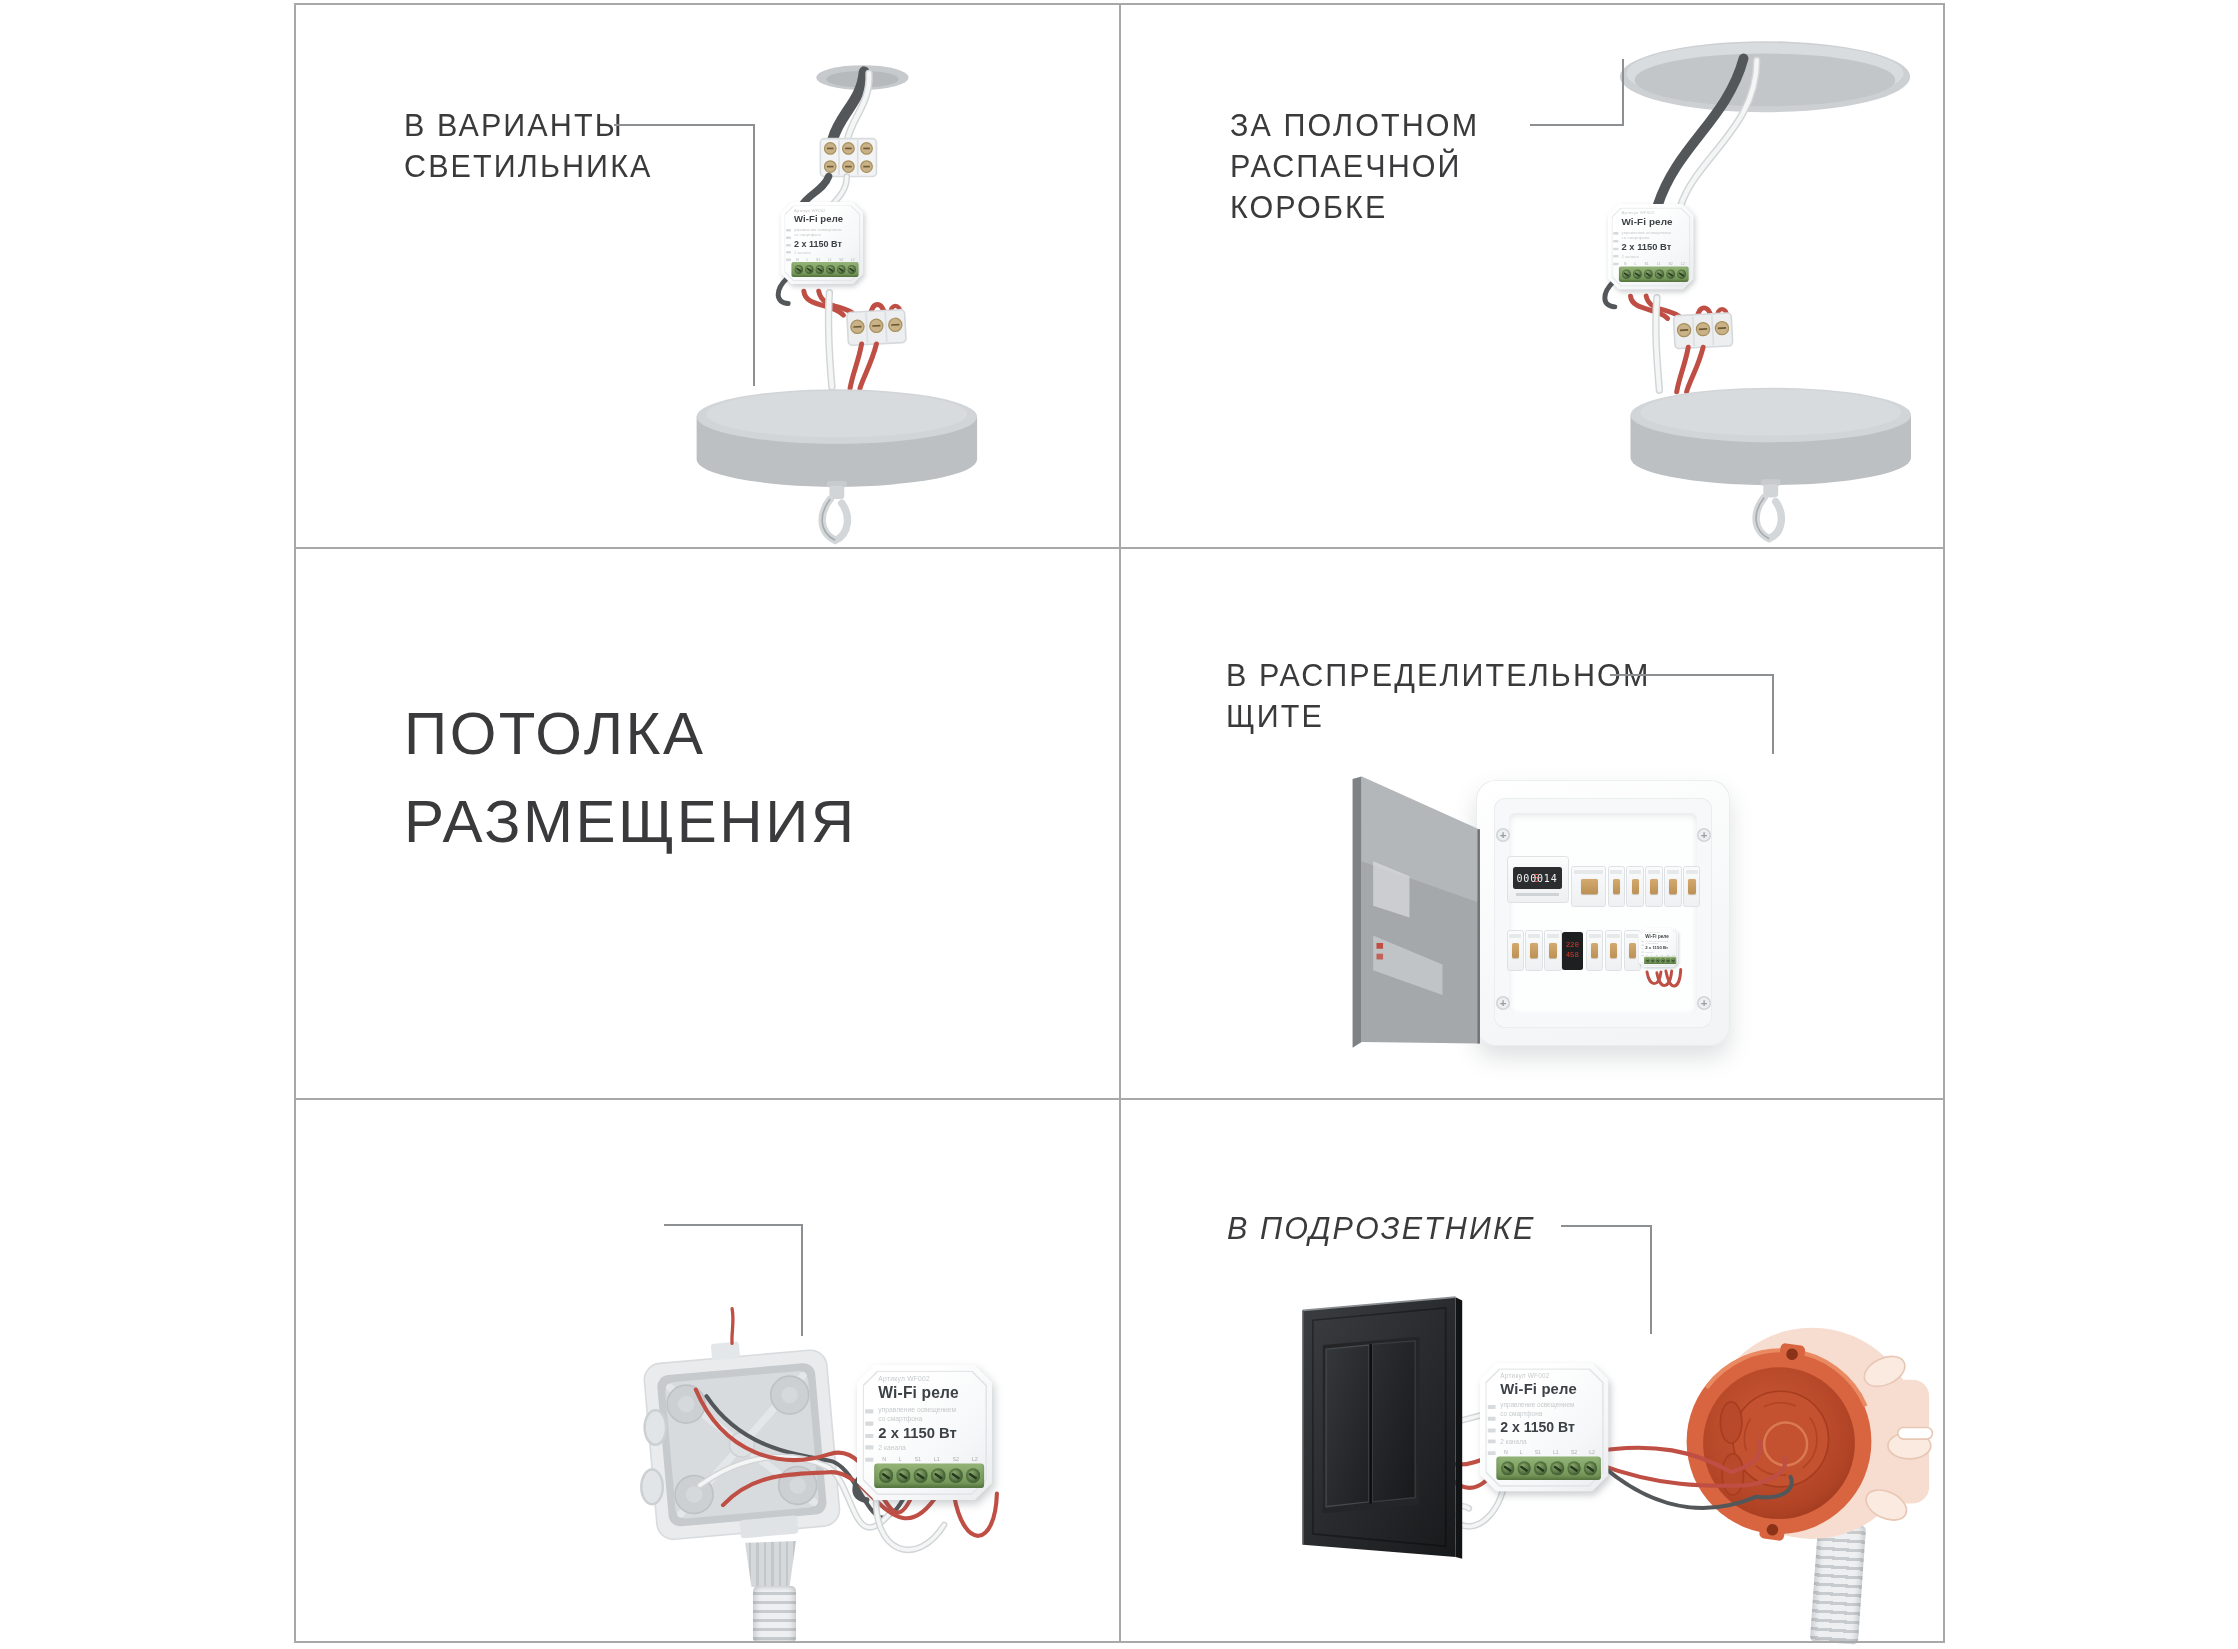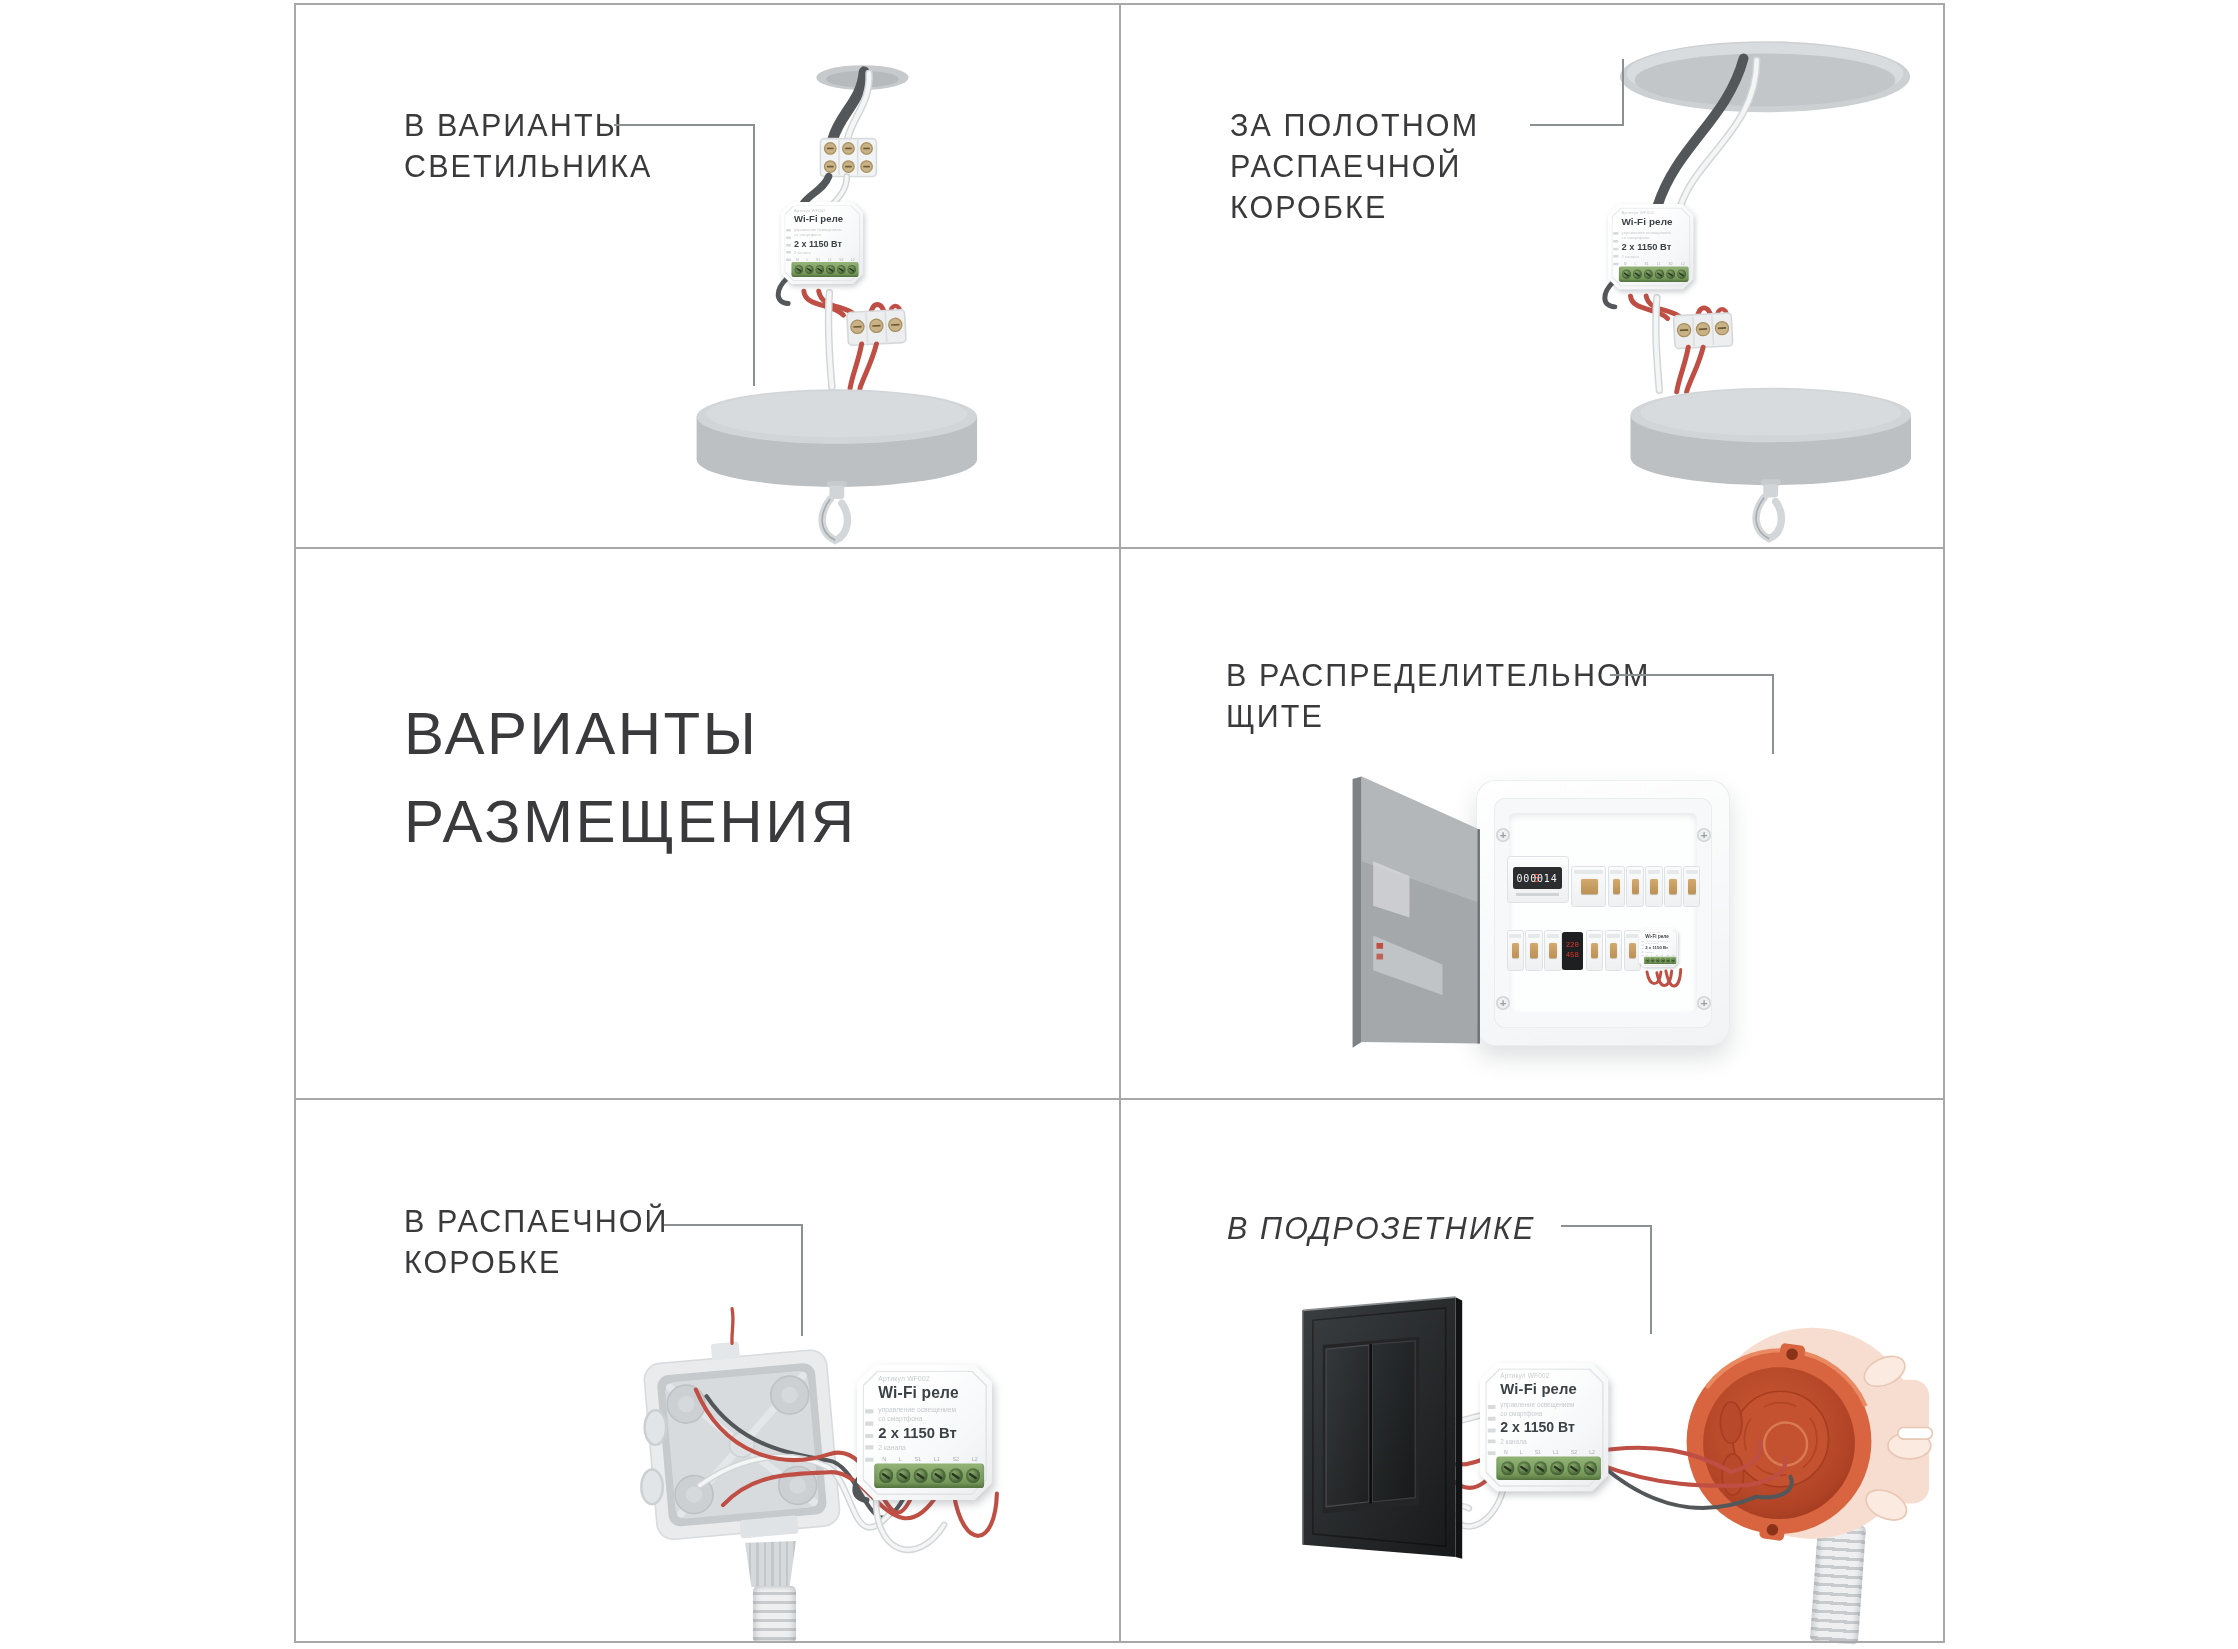--- a/index.html
+++ b/index.html
@@ -305,21 +305,21 @@
       <div>ЗА ПОЛОТНОМ</div>
       <div>РАСПАЕЧНОЙ</div>
       <div>КОРОБКЕ</div>
     </div>
     <div class="cl" style="left:411px;top:120px;width:94px;height:1.6px;"></div>
     <div class="cl" style="left:503px;top:55px;width:1.6px;height:67px;"></div>
   </div>
 
   <div class="cell" style="left:294px;top:548px;width:825px;height:550px;">
     <div class="big" style="left:110px;top:142px;">
-      <div>ВАРИАНТЫ</div>
+      <div>ПОТОЛКА</div>
       <div>РАЗМЕЩЕНИЯ</div>
     </div>
   </div>
 
   <div class="cell" style="left:1119px;top:548px;width:825px;height:550px;">
 
     <div class="board">
       <div class="board-inner"></div>
       <div class="board-window"></div>
       <div class="screw" style="left:20px;top:48px;">+</div>
@@ -497,24 +497,20 @@
       <span class="relay-green">
           <i></i>
           <i></i>
           <i></i>
           <i></i>
           <i></i>
           <i></i>
         </span>
     </div>
 
-    <div class="cap" style="left:110px;top:102px;">
-      <div>В РАСПАЕЧНОЙ</div>
-      <div>КОРОБКЕ</div>
-    </div>
     <div class="cl" style="left:370px;top:125px;width:139px;height:1.6px;"></div>
     <div class="cl" style="left:507px;top:125px;width:1.6px;height:112px;"></div>
   </div>
 
   <div class="cell" style="left:1119px;top:1099px;width:825px;height:544px;">
 
     <div class="conduit" style="left:695px;top:425px;width:48px;height:119px;transform:rotate(4deg);"></div>
 
     <svg width="825" height="544" viewBox="0 0 1000 659">
       <defs>

